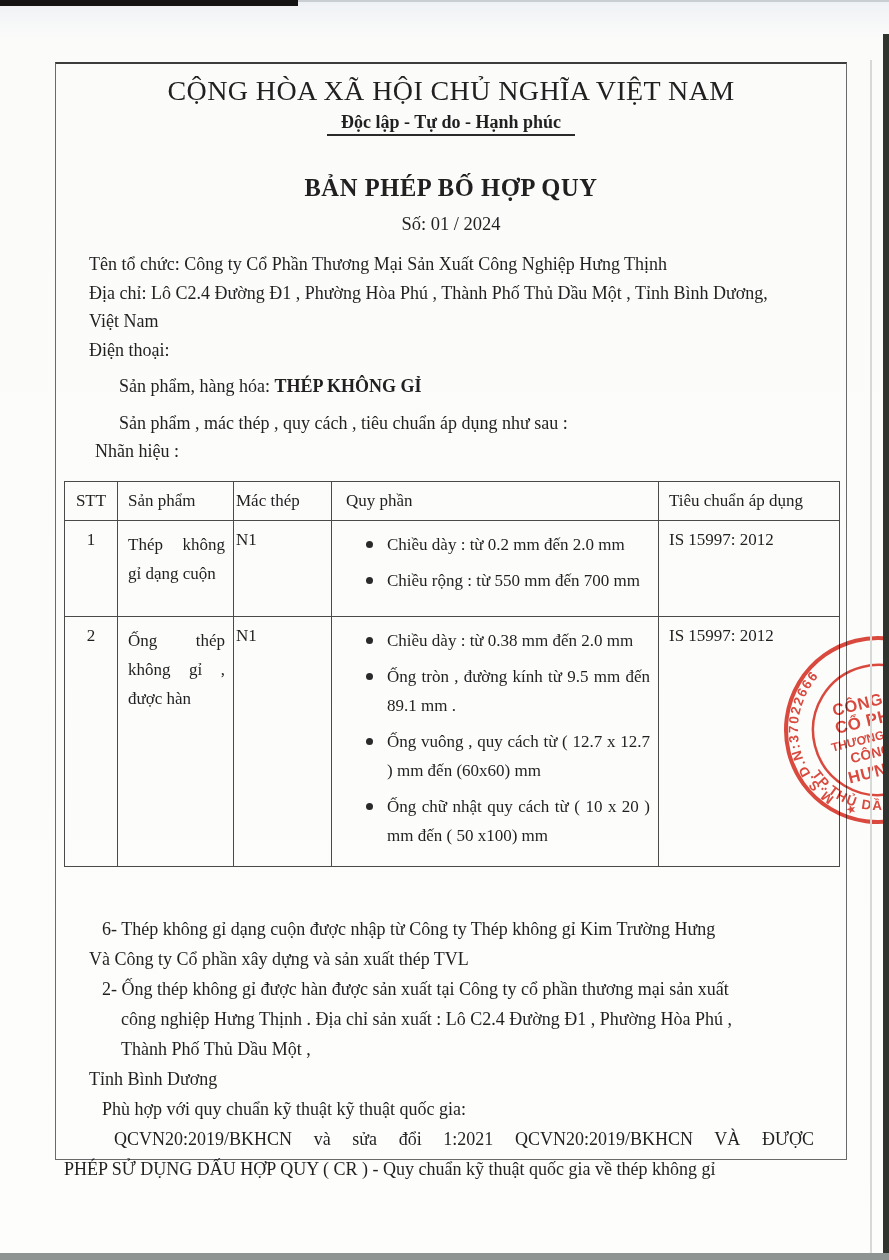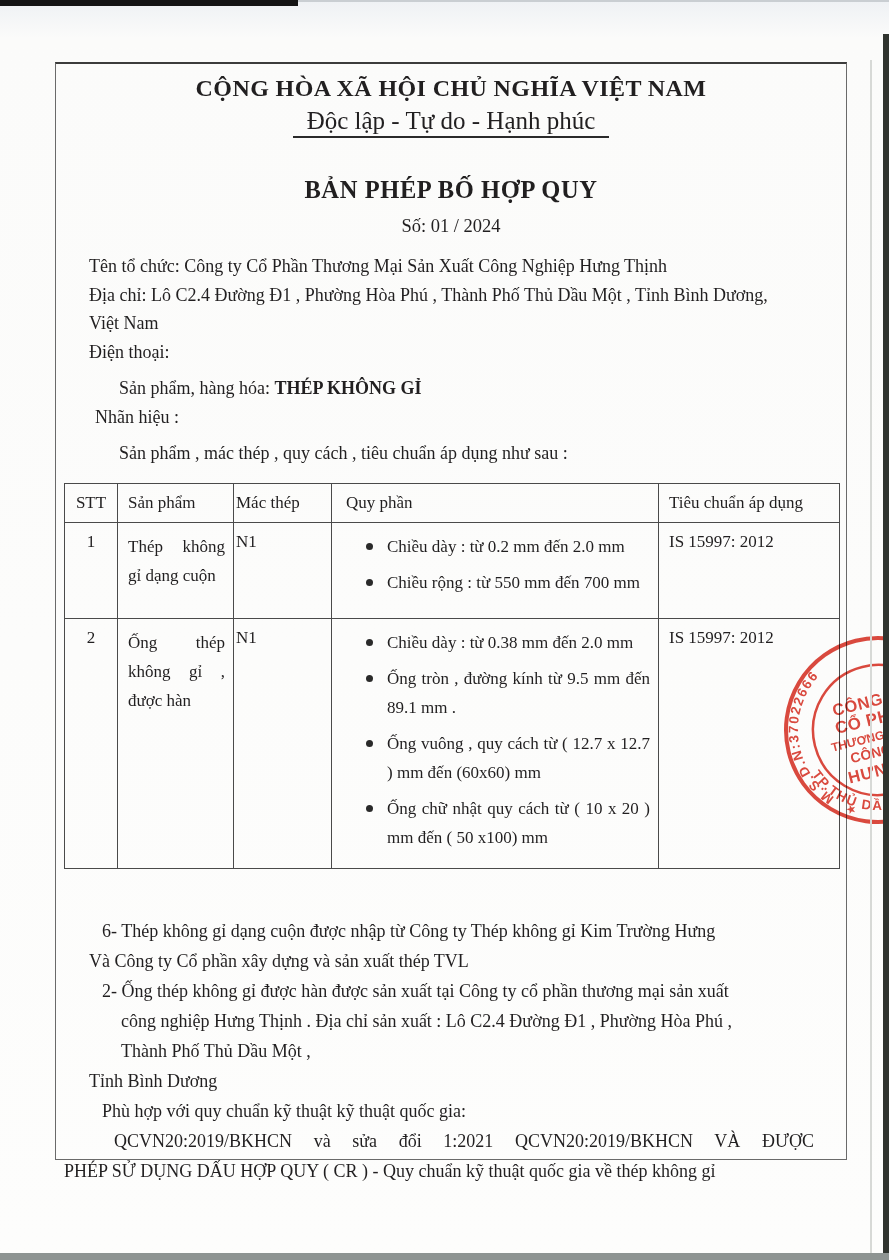--- a/index.html
+++ b/index.html
@@ -21,22 +21,22 @@
   .scan-bottom-bar{ position:absolute; left:0; bottom:0; width:889px; height:7px; background:#8e9492; z-index:7;}
 
   
   .frame{
     position:absolute; left:55px; top:62px; width:792px; height:1098px;
     border:1.6px solid #6a6a6a; border-top:2.6px solid #3c3c3c;
     padding-top:11px; z-index:2;
   }
 
   .center{ text-align:center; }
-  .national-title{ font-size:24px; font-weight:bold; letter-spacing:.4px; }
-  .motto{ margin-top:5px; font-size:25px; font-weight:normal; }
+  .national-title{ font-size:28px; font-weight:normal; letter-spacing:.4px; }
+  .motto{ margin-top:5px; font-size:18px; font-weight:bold; }
   .motto span{ border-bottom:2.2px solid #2a2a2a; padding:0 14px 2px 14px; }
   .doc-title{ margin-top:41px; font-size:24.5px; font-weight:bold; letter-spacing:.6px; }
   .doc-number{ margin-top:12px; font-size:18.5px; }
 
   .info{ margin:15px 40px 0 33px; font-size:18px; line-height:28.5px; }
   .info p{ margin:0; }
   .info .addr{ max-width:705px; }
   .info .sub{ padding-left:6px; }
   .info .gap-top{ margin-top:8px;margin-left:24px; }
 
@@ -91,22 +91,22 @@
     <div class="national-title center">CỘNG HÒA XÃ HỘI CHỦ NGHĨA VIỆT NAM</div>
     <div class="motto center"><span>Độc lập - Tự do - Hạnh phúc</span></div>
     <div class="doc-title center">BẢN PHÉP BỐ HỢP QUY</div>
     <div class="doc-number center">Số: 01 / 2024</div>
 
     <div class="info">
       <p>Tên tổ chức: Công ty Cổ Phần Thương Mại Sản Xuất Công Nghiệp Hưng Thịnh</p>
       <p class="addr">Địa chỉ: Lô C2.4 Đường Đ1 , Phường Hòa Phú , Thành Phố Thủ Dầu Một , Tỉnh Bình Dương, Việt Nam</p>
       <p>Điện thoại:</p>
       <p class="sub gap-top"><span>Sản phẩm, hàng hóa: </span><strong>THÉP KHÔNG GỈ</strong></p>
+      <p class="sub gap-top">Sản phẩm , mác thép , quy cách , tiêu chuẩn áp dụng như sau :</p>
       <p class="sub">Nhãn hiệu :</p>
-      <p class="sub gap-top">Sản phẩm , mác thép , quy cách , tiêu chuẩn áp dụng như sau :</p>
     </div>
 
     <table class="spec">
       <thead>
         <tr>
           <th class="h-stt">STT</th>
           <th class="h-sp">Sản phẩm</th>
           <th class="h-mt">Mác thép</th>
           <th class="h-qc">Quy phần</th>
           <th class="h-tc">Tiêu chuẩn áp dụng</th>

